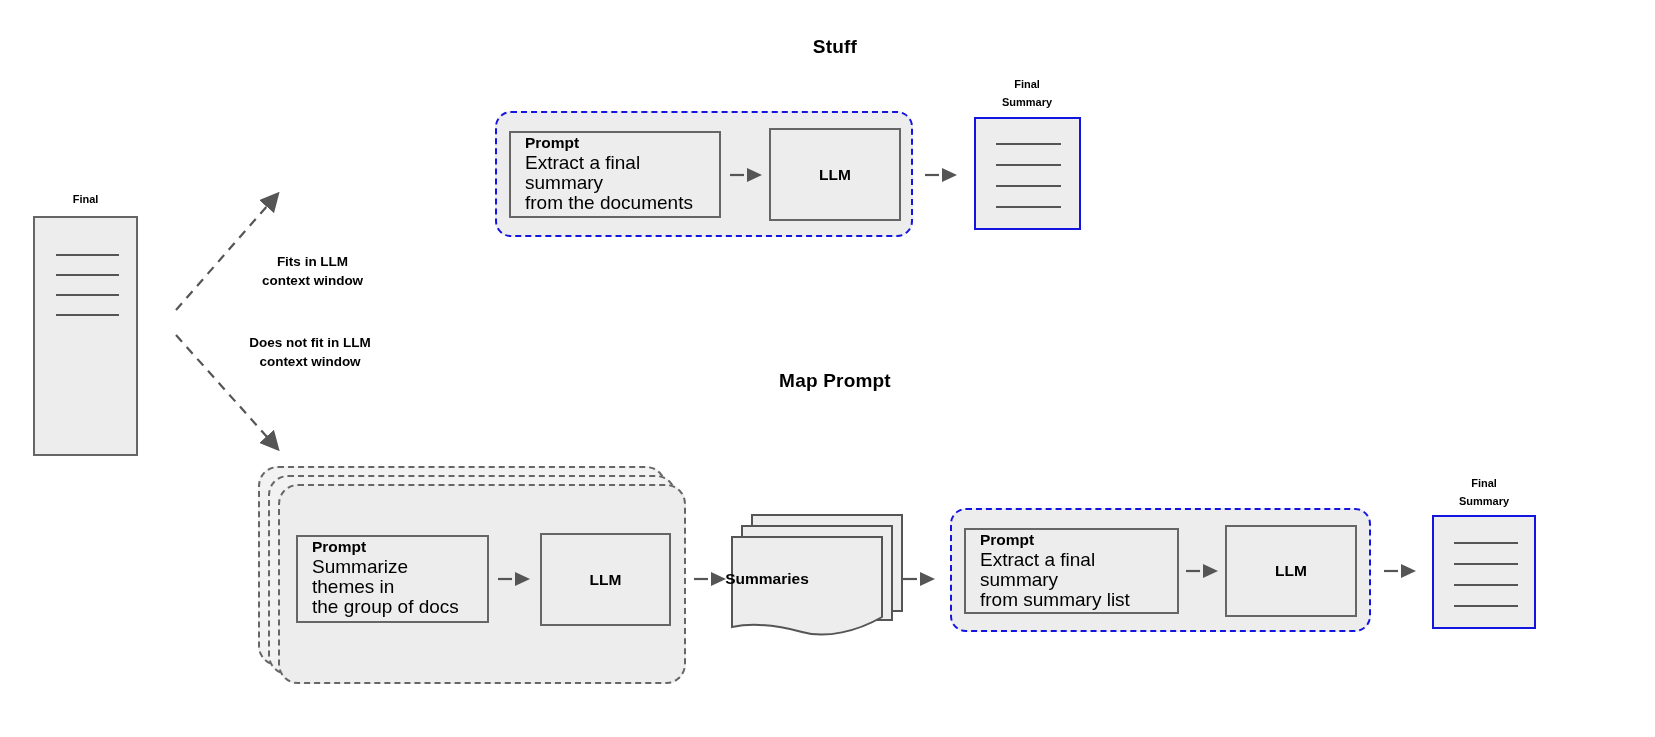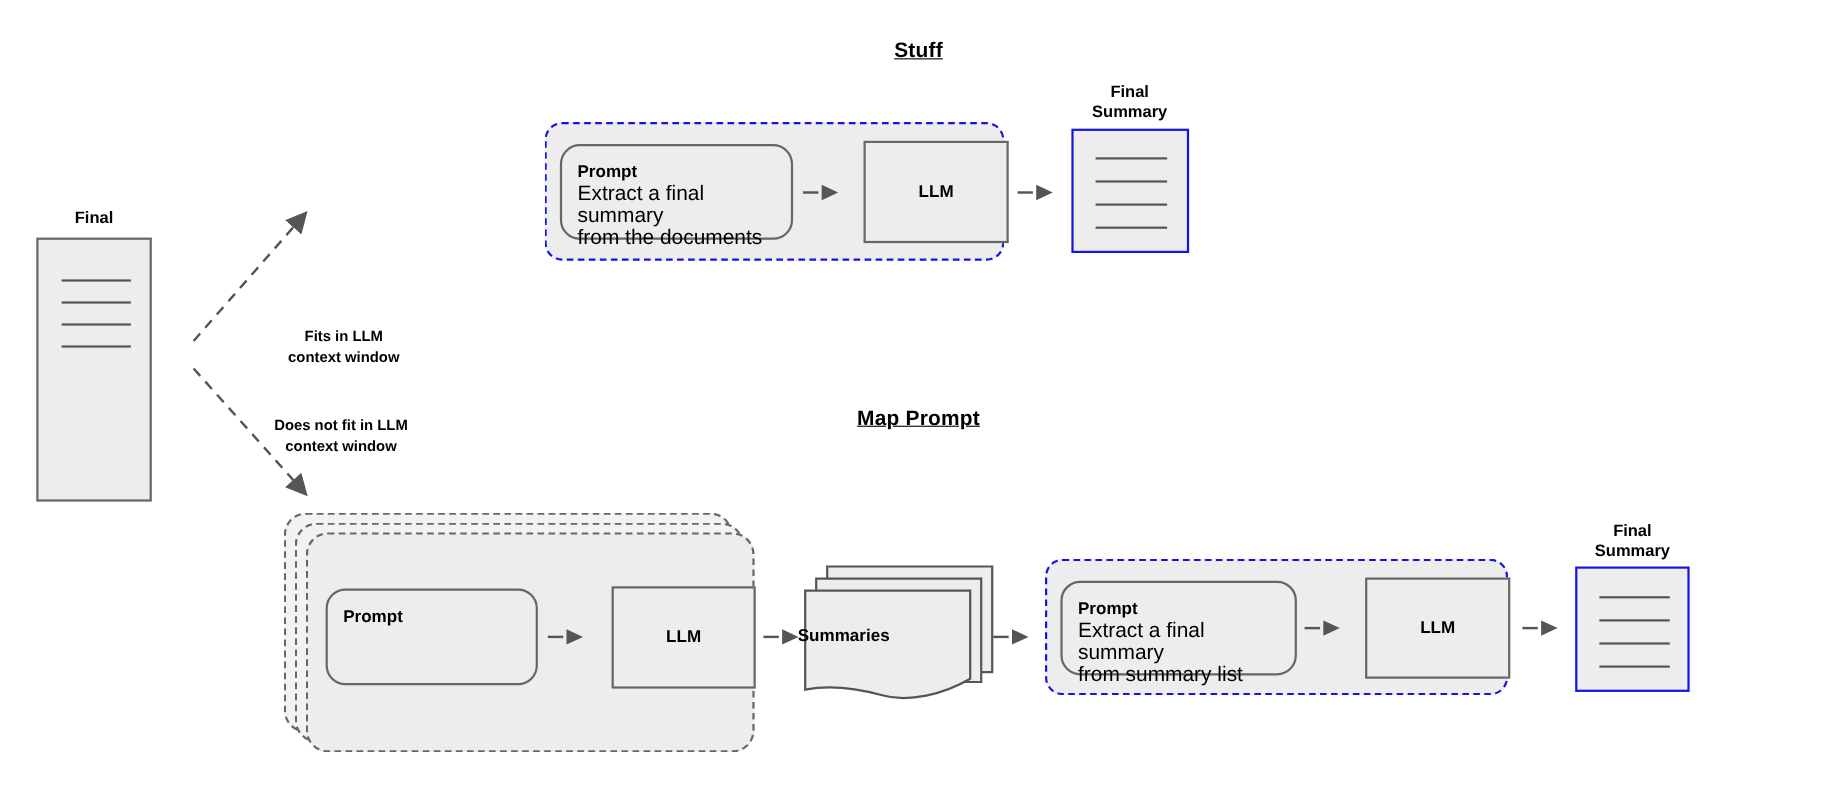--- a/index.html
+++ b/index.html
@@ -41,30 +41,30 @@
   .dashed-gray-ghost{
     background:#f2f2f2;
     border:2px dashed #666666;
     border-radius:20px;
     box-sizing:border-box;
   }
 
   
   .section-title{
     font-size:19px;font-weight:bold;text-align:center;
-    text-decoration:underline;white-space:nowrap;
+    white-space:nowrap;
     letter-spacing:.2px;
   }
   .cap{
-    font-size:15px;font-weight:bold;text-align:center;
+    font-size:11px;font-weight:bold;text-align:center;
     line-height:18px;white-space:pre-line;
   }
   .edge-label{
     font-size:13.5px;font-weight:bold;text-align:center;
-    line-height:19px;white-space:pre-line;margin-top:44px;
+    line-height:19px;white-space:pre-line;
   }
   .prompt-title{
     font-size:15.5px;font-weight:bold;line-height:20px;
   }
   .prompt-body{
     font-size:19px;font-weight:normal;line-height:20px;white-space:pre-line;
   }
   .llm-label{
     font-size:15.5px;font-weight:bold;text-align:center;
     width:100%;
@@ -72,22 +72,22 @@
   .stack-label{
     font-size:15.5px;font-weight:bold;text-align:center;width:100%;
   }
 
   
   .rule{
     position:absolute;height:0;border-top:2px solid #555555;
   }
 
   
-  .center{display:flex;align-items:center;justify-content:center;margin-left:16px;}
-  .padbox{padding:14px 12px 10px 14px;box-sizing:border-box;border-radius:18px;}
+  .center{display:flex;align-items:center;justify-content:center;}
+  .padbox{padding:0 12px 10px 14px;box-sizing:border-box;}
 
   svg{display:block;overflow:visible;}
 </style>
 </head>
 <body>
 
 <div class="abs" style="left:0px;top:190px;">
   <div class="abs cap" style="left:33px;top:0px;width:105px;">Final</div>
   <div class="abs doc-box" style="left:33px;top:26px;width:105px;height:240px;">
     <div class="rule" style="left:21px;top:36px;width:63px;"></div>
@@ -146,20 +146,22 @@
 </div>
 
 <div class="abs section-title" style="left:715px;top:370px;width:240px;">Map Prompt</div>
 
 <div class="abs dashed-gray-ghost" style="left:258px;top:466px;width:408px;height:200px;"></div>
 <div class="abs dashed-gray-ghost" style="left:268px;top:475px;width:408px;height:200px;"></div>
 <div class="abs dashed-gray" style="left:278px;top:484px;width:408px;height:200px;"></div>
 
 <div class="abs inner-box padbox" style="left:296px;top:535px;width:193px;height:88px;">
   <div class="prompt-title">Prompt</div>
+  <div class="prompt-body">Summarize themes in
+the group of docs</div>
 </div>
 
 <svg class="abs" style="left:498px;top:571px;" width="36" height="16" viewBox="0 0 36 16">
   <path d="M0,8 L14,8" stroke="#555555" stroke-width="2.2" fill="none"></path>
   <path d="M17,1 L32,8 L17,15 Z" fill="#555555"></path>
 </svg>
 
 <div class="abs inner-box center" style="left:540px;top:533px;width:131px;height:93px;">
   <div class="llm-label">LLM</div>
 </div>

